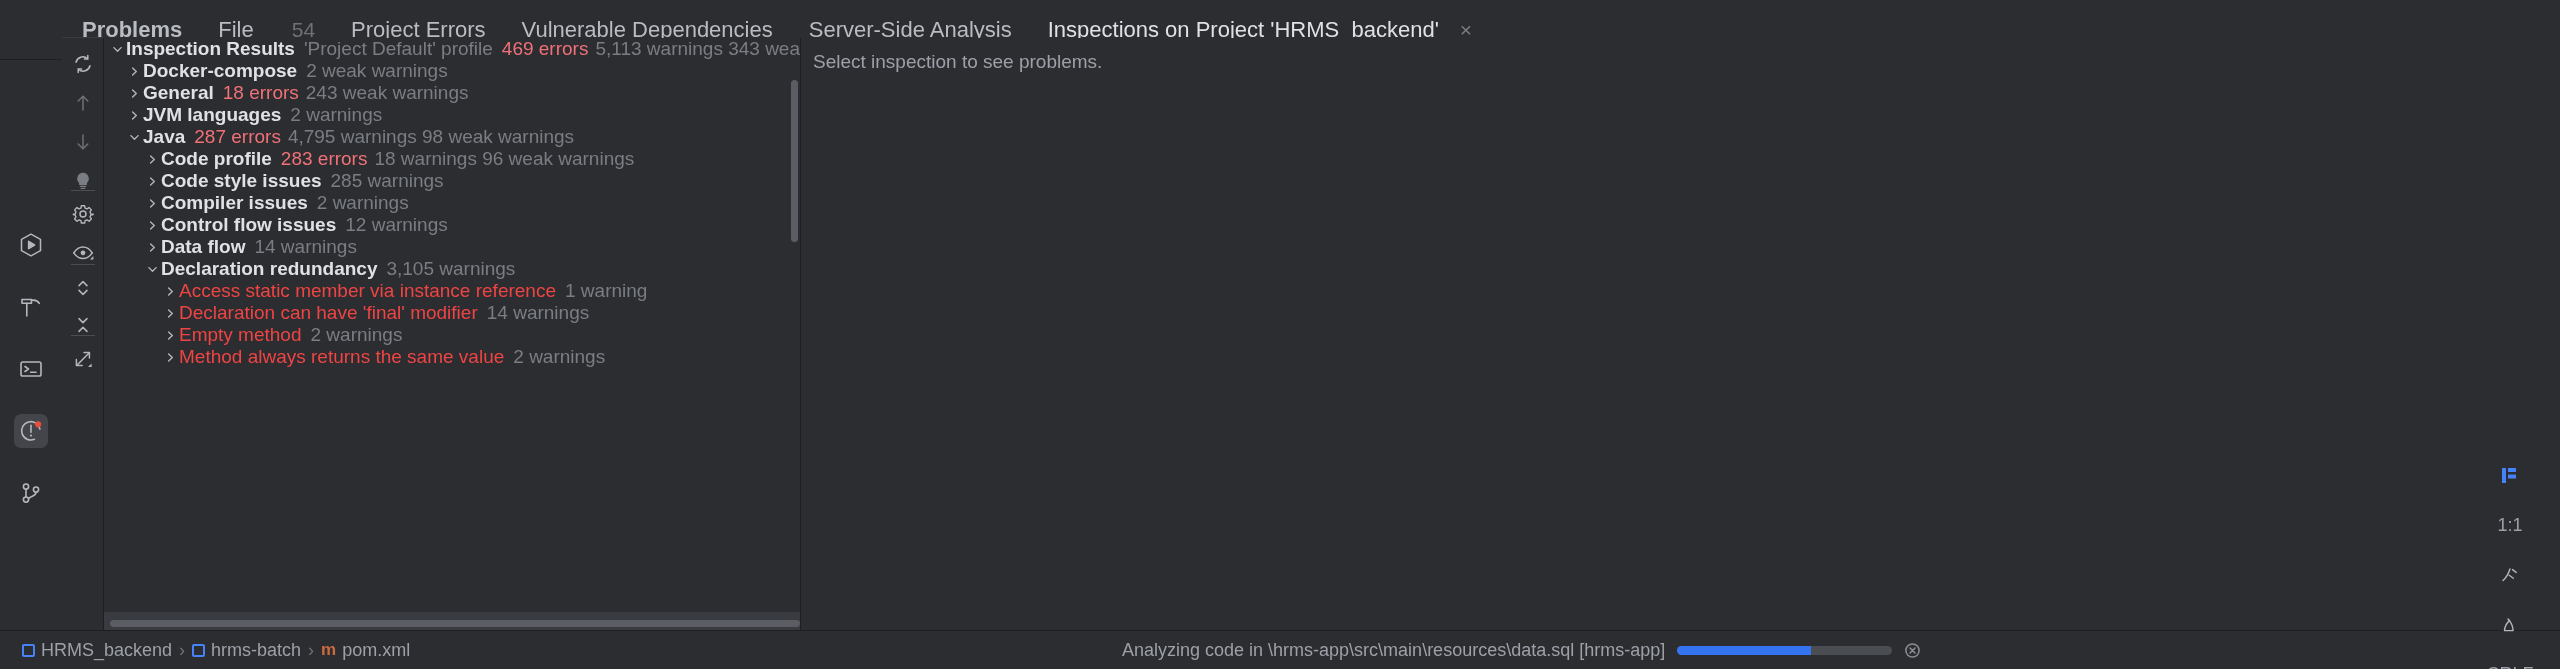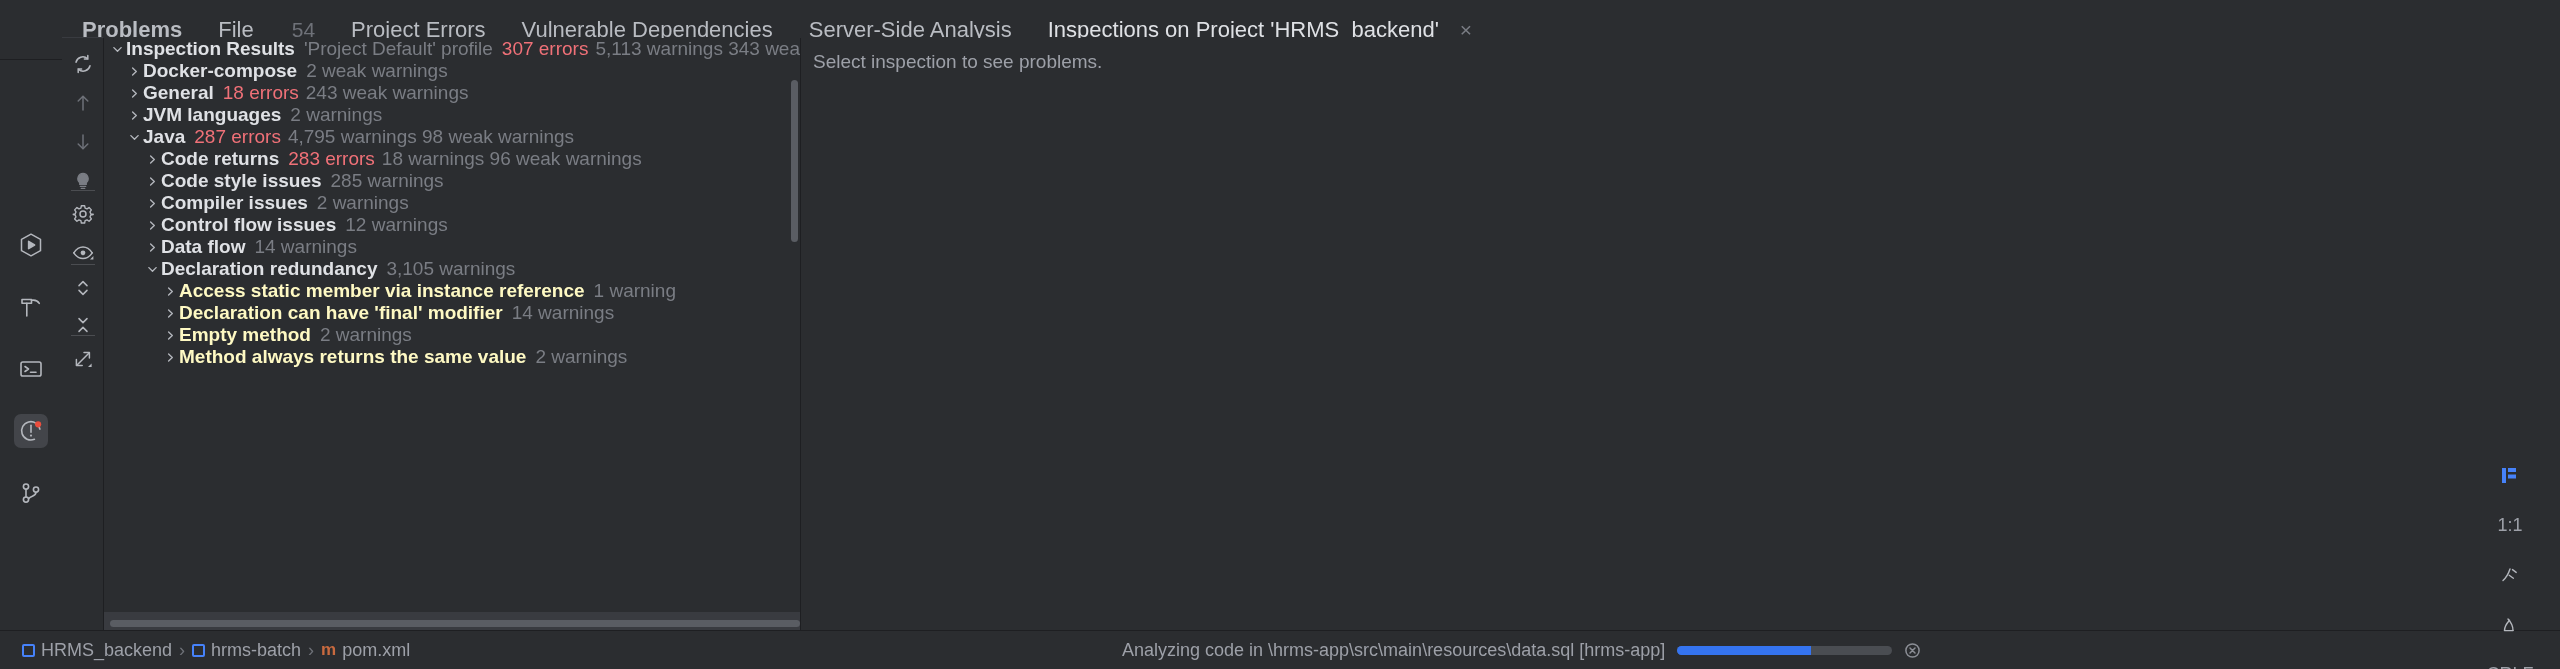--- a/index.html
+++ b/index.html
@@ -76,21 +76,21 @@
   .row {
     height: 22px; display: flex; align-items: center;
     font-size: 19px; white-space: nowrap; cursor: default;
   }
   .arrow {
     width: 17px; min-width: 17px; display: flex; align-items: center; justify-content: center;
     color: #b4b7bd;
   }
   .arrow svg { display: block; }
   .rlabel { font-weight: bold; color: #dfe1e5; }
-  .rlabel.plain { font-weight: bold; color: #fef9c3; }
+  .rlabel.plain { font-weight: normal; color: #ef4444; }
   .rmeta { color: #7a7d84; margin-left: 9px; }
   .rmeta.profile { color: #7a7d84; }
   .rerr { color: #f07178; margin-left: 9px; }
   .rmeta-tight { color: #7a7d84; margin-left: 7px; }
 
   
   .d0 { padding-left: 5px; }
   .d1 { padding-left: 22px; }
   .d2 { padding-left: 40px; }
   .d3 { padding-left: 58px; }
@@ -309,21 +309,21 @@
   <div class="treepane">
     <div class="treerows" id="tree-rows">
         <div class="row d0">
           <span class="arrow">
             <svg width="11" height="11" viewBox="0 0 11 11" fill="none" stroke="currentColor" stroke-width="1.35" stroke-linecap="round" stroke-linejoin="round">
               <path d="M1.9 3.6 L5.5 7.3 L9.1 3.6"></path>
             </svg>
           </span>
           <span class="rlabel">Inspection Results</span>
           <span class="rmeta profile">'Project Default' profile</span>
-          <span class="rerr">307 errors</span>
+          <span class="rerr">469 errors</span>
           <span class="rmeta-tight">5,113 warnings 343 weak warnings 33 grammar errors 6,958 typos</span>
         </div>
         <div class="row d1">
           <span class="arrow">
             <svg width="11" height="11" viewBox="0 0 11 11" fill="none" stroke="currentColor" stroke-width="1.35" stroke-linecap="round" stroke-linejoin="round">
               <path d="M3.6 1.9 L7.3 5.5 L3.6 9.1"></path>
             </svg>
           </span>
           <span class="rlabel">Docker-compose</span>
           <span class="rmeta">2 weak warnings</span>
@@ -356,21 +356,21 @@
           <span class="rlabel">Java</span>
           <span class="rerr">287 errors</span>
           <span class="rmeta-tight">4,795 warnings 98 weak warnings</span>
         </div>
         <div class="row d2">
           <span class="arrow">
             <svg width="11" height="11" viewBox="0 0 11 11" fill="none" stroke="currentColor" stroke-width="1.35" stroke-linecap="round" stroke-linejoin="round">
               <path d="M3.6 1.9 L7.3 5.5 L3.6 9.1"></path>
             </svg>
           </span>
-          <span class="rlabel">Code returns</span>
+          <span class="rlabel">Code profile</span>
           <span class="rerr">283 errors</span>
           <span class="rmeta-tight">18 warnings 96 weak warnings</span>
         </div>
         <div class="row d2">
           <span class="arrow">
             <svg width="11" height="11" viewBox="0 0 11 11" fill="none" stroke="currentColor" stroke-width="1.35" stroke-linecap="round" stroke-linejoin="round">
               <path d="M3.6 1.9 L7.3 5.5 L3.6 9.1"></path>
             </svg>
           </span>
           <span class="rlabel">Code style issues</span>

